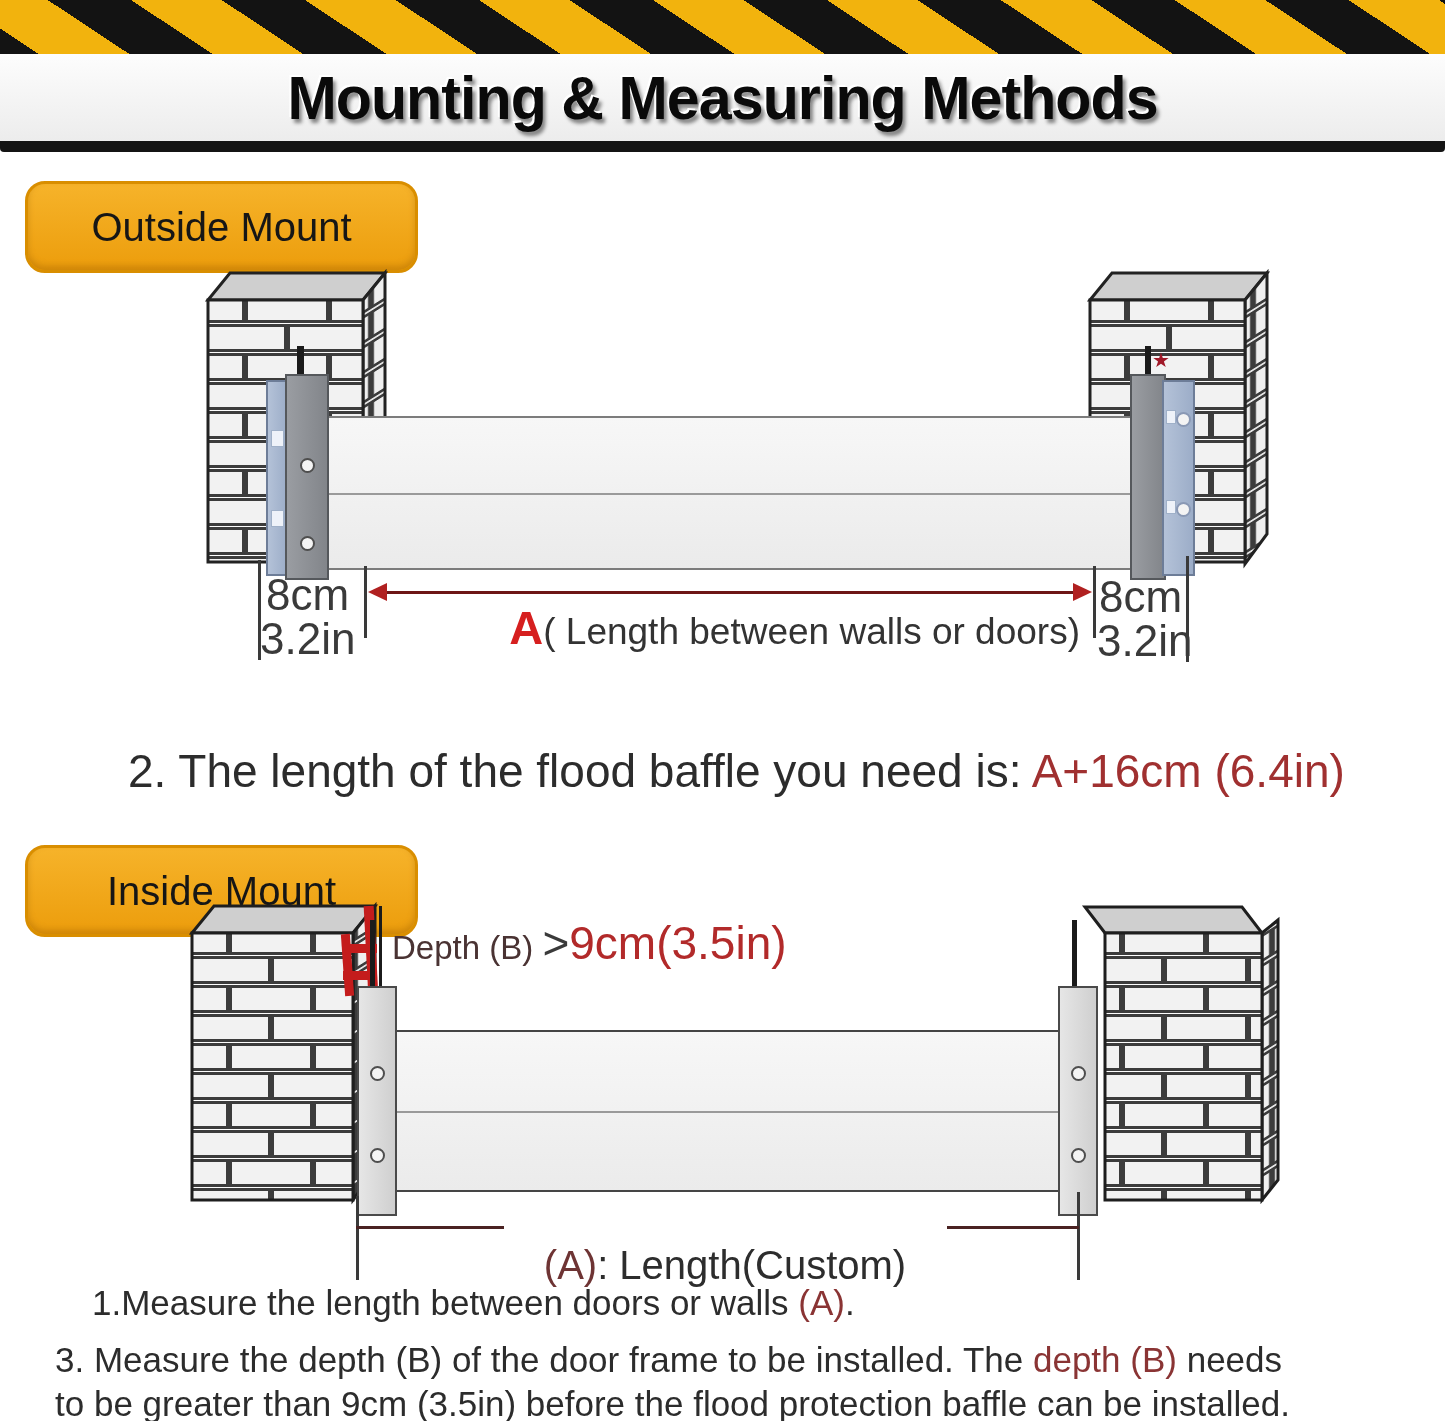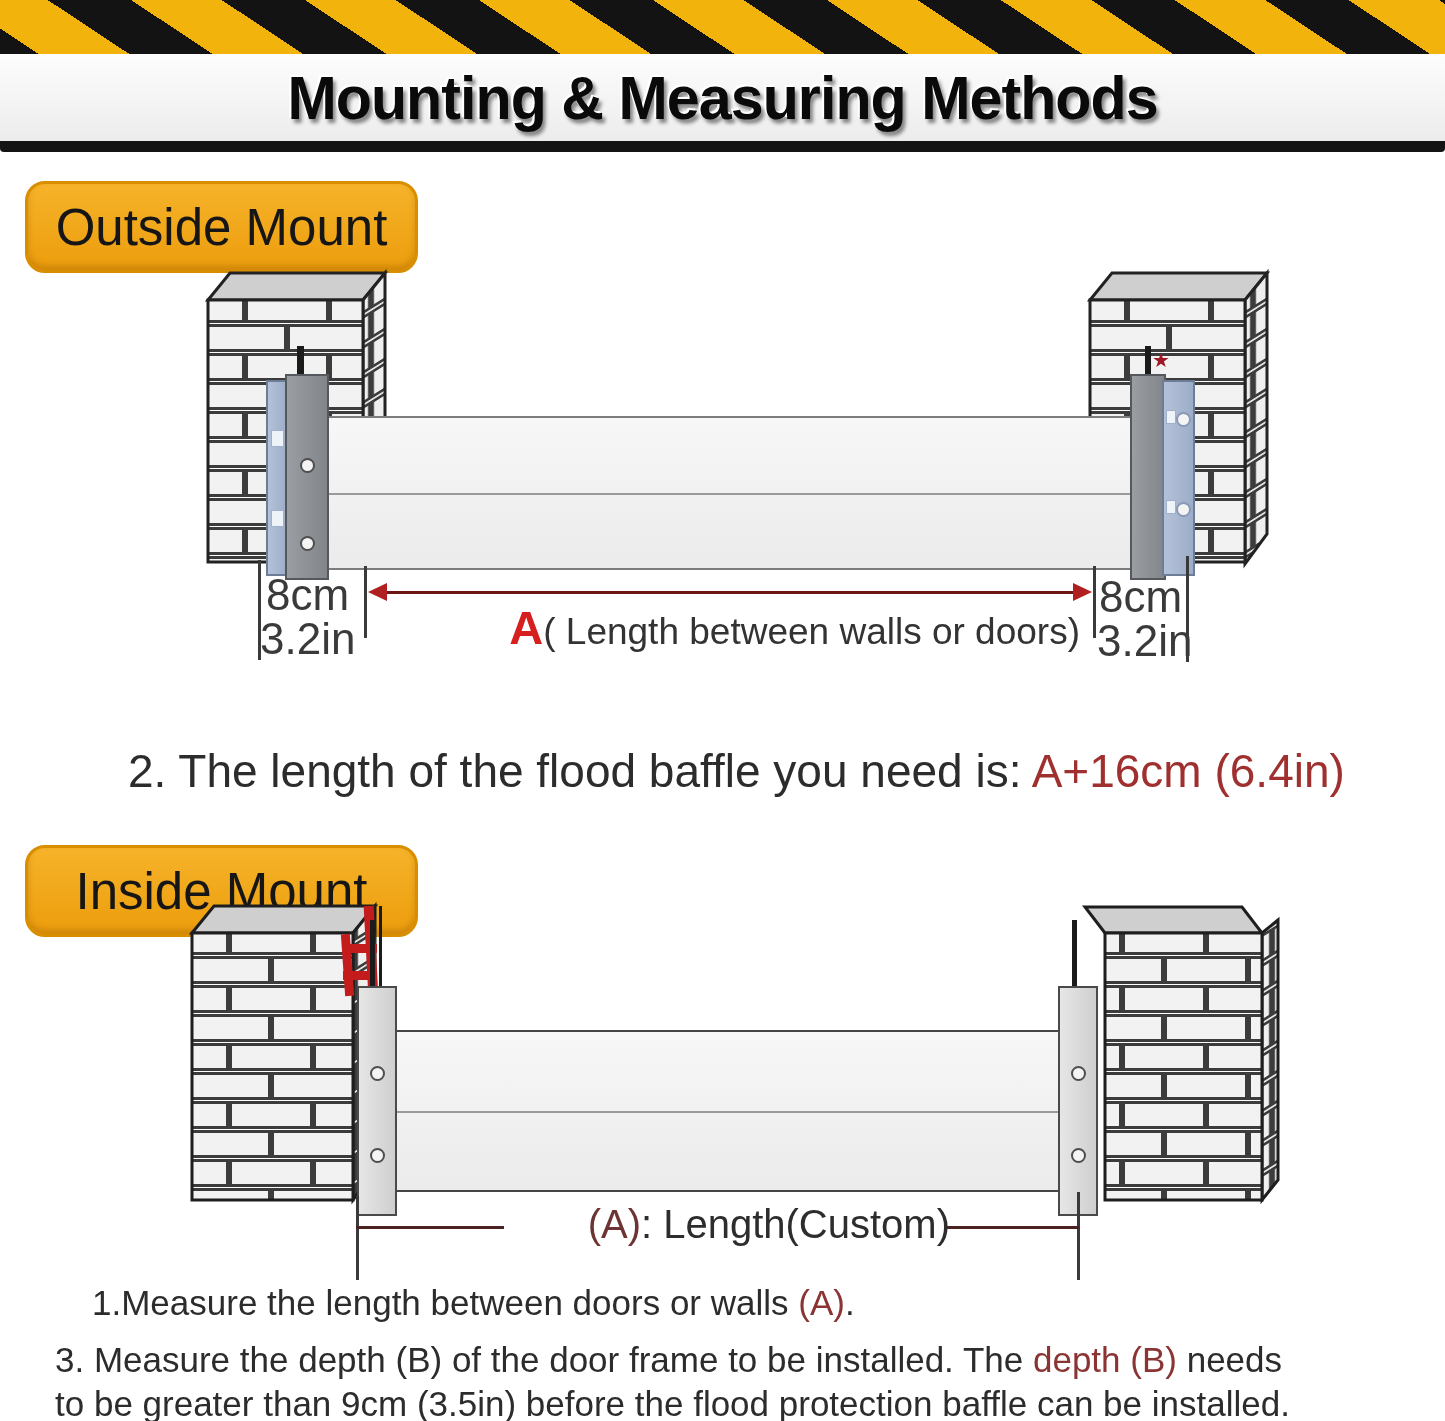--- a/index.html
+++ b/index.html
@@ -14,21 +14,21 @@
   .title-area{position:absolute;left:0;top:54px;width:1445px;height:88px;
               background:linear-gradient(180deg,#fdfdfd,#ececec);display:flex;align-items:center;justify-content:center;}
   .title{font-size:61px;font-weight:bold;color:#0a0a0a;letter-spacing:-1px;transform:scaleX(0.97);
          text-shadow:-2px -2px 0 #ffffff,3px 4px 4px rgba(0,0,0,0.45);white-space:nowrap;}
   .black-bar{position:absolute;left:0;top:141px;width:1445px;height:11px;background:#141414;border-radius:0 0 4px 4px;}
 
   
   .badge{position:absolute;left:25px;width:387px;height:86px;border-radius:20px;
          background:linear-gradient(180deg,#F6B32A,#EC9D0C);border:3px solid #D98E00;
          display:flex;align-items:center;justify-content:center;box-shadow:inset 0 -4px 6px rgba(150,90,0,.35);}
-  .badge span{font-size:51px;color:#161616;}
+  .badge span{font-size:40px;color:#161616;}
 
   
   .barrier{border:2px solid #7c7c7c;background:linear-gradient(180deg,#f7f7f7,#ebebeb);}
   .barrier .divider{position:absolute;left:0;top:50%;width:100%;height:2px;background:#9a9a9a;}
   .barrier.dark{border-color:#454545;}
   .channel-gray{background:linear-gradient(90deg,#9a9da2,#82858a);border:2px solid #55585c;}
   .channel-light{background:linear-gradient(90deg,#e6e6e6,#cfcfcf);border:2px solid #4a4a4a;}
   .blue-strip{background:linear-gradient(90deg,#b4c2d8,#9cadc8);border:2px solid #6d7d98;}
   .screw{position:absolute;width:11px;height:11px;border-radius:50%;background:#f4f4f4;border:2px solid #4e4e4e;}
   .bluemark{position:absolute;width:11px;height:15px;background:#eef2f9;border:1px solid #9fb0c8;}
@@ -161,37 +161,40 @@
     <div class="divider"></div>
   </div>
 
   <div class="abs">
     <div class="red-bar" style="left:343px;top:934px;width:9px;height:62px;transform:rotate(-4deg);"></div>
     <div class="red-bar" style="left:366px;top:906px;width:10px;height:90px;transform:rotate(-3deg);"></div>
     <div class="red-bar" style="left:343px;top:944px;width:34px;height:9px;"></div>
     <div class="red-bar" style="left:343px;top:971px;width:34px;height:9px;"></div>
     <div class="rod" style="left:379px;top:906px;width:3px;height:86px;"></div>
   </div>
+  <div class="abs" style="left:392px;top:916px;white-space:nowrap;">
+    <span style="font-size:33px;color:#4a3333;">Depth (B) </span><span style="font-size:46px;color:#3a3a3a;">&gt;</span><span style="font-size:46px;color:#b22a2a;">9cm(3.5in)</span>
+  </div>
 
   <div class="abs rod" style="left:370px;top:920px;width:5px;height:70px;"></div>
   <div class="abs channel-light" style="left:357px;top:986px;width:36px;height:226px;">
     <div class="screw" style="left:11px;top:78px;"></div>
     <div class="screw" style="left:11px;top:160px;"></div>
   </div>
   <div class="abs rod" style="left:1072px;top:920px;width:5px;height:70px;"></div>
   <div class="abs channel-light" style="left:1058px;top:986px;width:36px;height:226px;">
     <div class="screw" style="left:11px;top:78px;"></div>
     <div class="screw" style="left:11px;top:160px;"></div>
   </div>
 
   <div class="vline" style="left:356px;top:1196px;height:84px;"></div>
   <div class="vline" style="left:1077px;top:1192px;height:88px;"></div>
   <div class="hline" style="left:356px;top:1226px;width:148px;"></div>
   <div class="hline" style="left:947px;top:1226px;width:132px;"></div>
-  <div class="abs" style="left:500px;top:1202px;width:450px;text-align:right;white-space:nowrap;">
+  <div class="abs" style="left:500px;top:1243px;width:450px;text-align:center;white-space:nowrap;">
     <span style="font-size:40px;color:#6e3434;">(A)</span><span style="font-size:40px;color:#2d2d2d;">: Length(Custom)</span>
   </div>
 
   <div class="steps" style="left:92px;top:1283px;font-size:35px;">
     <span>1.Measure the length between doors or walls </span><span class="accent-red">(A)</span><span>.</span>
   </div>
   <div class="steps" style="left:55px;top:1338px;font-size:35px;line-height:44px;white-space:normal;width:1360px;">
     <span>3. Measure the depth (B) of the door frame to be installed. The </span><span class="accent-red">depth (B)</span><span> needs</span><br>
     <span>to be greater than 9cm (3.5in) before the flood protection baffle can be installed.</span>
   </div>

